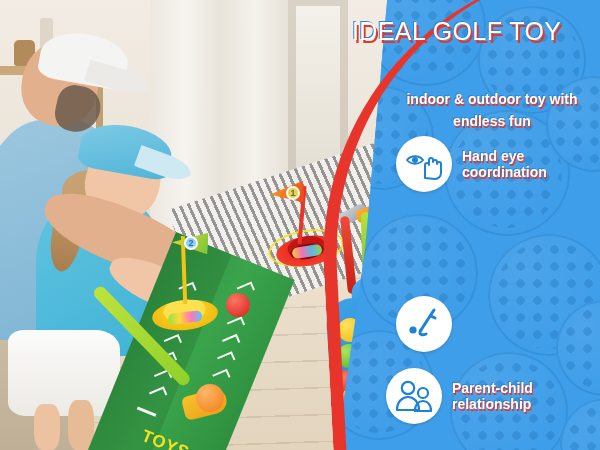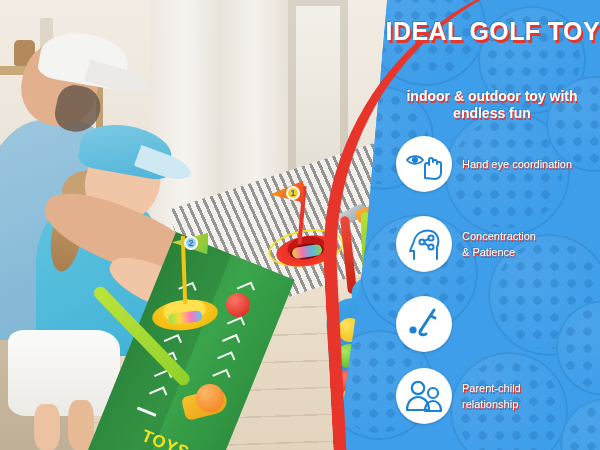--- a/index.html
+++ b/index.html
@@ -200,34 +200,34 @@
               radial-gradient(circle, rgba(28,108,178,.32) 0 34%, rgba(0,0,0,0) 36%);
            background-size:17px 17px; background-position:0 0; }
 
   .red-stripe { position:absolute; left:322px; top:-34px; width:520px; height:520px;
            border-left:13px solid #e8352b; border-radius:56% 0 0 0;
            transform:rotate(-3deg); pointer-events:none; }
 
   .panel-inner { position:absolute; inset:0; }
 
   .title { position:absolute; left:352px; top:18px; width:248px;
-           text-align:right; color:#ffffff; font-weight:700;
+           text-align:left; color:#ffffff; font-weight:400;
            font-size:25px; line-height:27px; letter-spacing:.4px;
            text-shadow: 2px 3px 0 #e3372c, -1px -1px 0 #2e85cc;
            font-family:"Liberation Sans", sans-serif; }
   .subtitle { position:absolute; left:384px; top:88px; width:216px;
            text-align:center; color:#ffffff; font-weight:800;
-           font-size:14px; line-height:17px;
+           font-size:14px; line-height:22px;
            text-shadow: 1px 2px 0 #e3372c, -1px -1px 0 #2e85cc; }
 
   .feature { position:absolute; display:flex; align-items:center; }
   .f-circle { width:56px; height:56px; border-radius:50%; background:#ffffff;
            display:flex; align-items:center; justify-content:center; flex:0 0 56px;
            box-shadow:0 1px 3px rgba(0,0,0,.18); }
-  .f-label { margin-left:10px; color:#ffffff; font-weight:400; font-size:11px;
+  .f-label { margin-left:10px; color:#ffffff; font-weight:700; font-size:14px;
            line-height:16px; text-shadow:1px 2px 0 #e3372c, -1px -1px 0 #2e85cc;
            white-space:pre-line; }
   .fi { display:block; }
 </style>
 </head>
 <body>
 
 <div id="stage">
 
   <div class="photo">
@@ -361,50 +361,35 @@
           <g fill="none" stroke="#1b82d6" stroke-width="2" stroke-linecap="round" stroke-linejoin="round">
             <path d="M2 13 C6 8,14 8,18 13 C14 18,6 18,2 13 Z"></path>
             <circle cx="10" cy="13" r="3" fill="#1b82d6" stroke="none"></circle>
             <path d="M20 31 L20 18 a2 2 0 0 1 4 0 L24 13 a2 2 0 0 1 4 0 L28 15 a2 2 0 0 1 4 0 L32 17 a2 2 0 0 1 4 0 L36 26 a6 6 0 0 1 -6 6 Z"></path>
           </g>
         </svg>
       </div>
       <div class="f-label">Hand eye coordination</div>
     </div>
 
-    <div class="feature" style="left:396px; top:216px;">
-      <div class="f-circle">
-        <svg class="fi" width="36" height="34" viewBox="0 0 36 34">
-          <g fill="none" stroke="#1b82d6" stroke-width="2" stroke-linecap="round" stroke-linejoin="round">
-            <path d="M8 32 L8 24 L4 24 L8 14 C10 6,18 2,25 4 C32 6,34 14,31 20 L31 32"></path>
-            <circle cx="16" cy="15" r="2.6"></circle>
-            <circle cx="25" cy="11" r="2.6"></circle>
-            <circle cx="25" cy="20" r="2.6"></circle>
-            <path d="M18.4 14 L22.6 11.8 M18.4 16.2 L22.6 19"></path>
-          </g>
-        </svg>
-      </div>
-      <div class="f-label">Concentraction
-&amp; Patience</div>
-    </div>
 
     <div class="feature" style="left:396px; top:296px;">
       <div class="f-circle">
         <svg class="fi" width="36" height="34" viewBox="0 0 36 34">
           <g fill="none" stroke="#1b82d6" stroke-width="3" stroke-linecap="round" stroke-linejoin="round">
             <path d="M28 3 L15 23"></path>
             <path d="M15 23 C12 27,16 29,20 27"></path>
             <path d="M25 9 L29 11"></path>
           </g>
           <circle cx="7" cy="23" r="3.6" fill="#1b82d6"></circle>
         </svg>
       </div>
     </div>
 
-    <div class="feature" style="left:396px; top:368px;justify-content:center;">
+    <div class="feature" style="left:386px; top:368px;justify-content:center;">
       <div class="f-circle">
         <svg class="fi" width="38" height="32" viewBox="0 0 38 32">
           <g fill="none" stroke="#1b82d6" stroke-width="2.2" stroke-linecap="round" stroke-linejoin="round">
             <circle cx="13" cy="8" r="6.2"></circle>
             <path d="M2 30 C2 21,8 17,13 17 C18 17,24 21,24 30 Z"></path>
             <circle cx="28" cy="13" r="5"></circle>
             <path d="M20 31 C20 24,24 21,28 21 C32 21,36 24,36 31 Z"></path>
           </g>
         </svg>
       </div>

